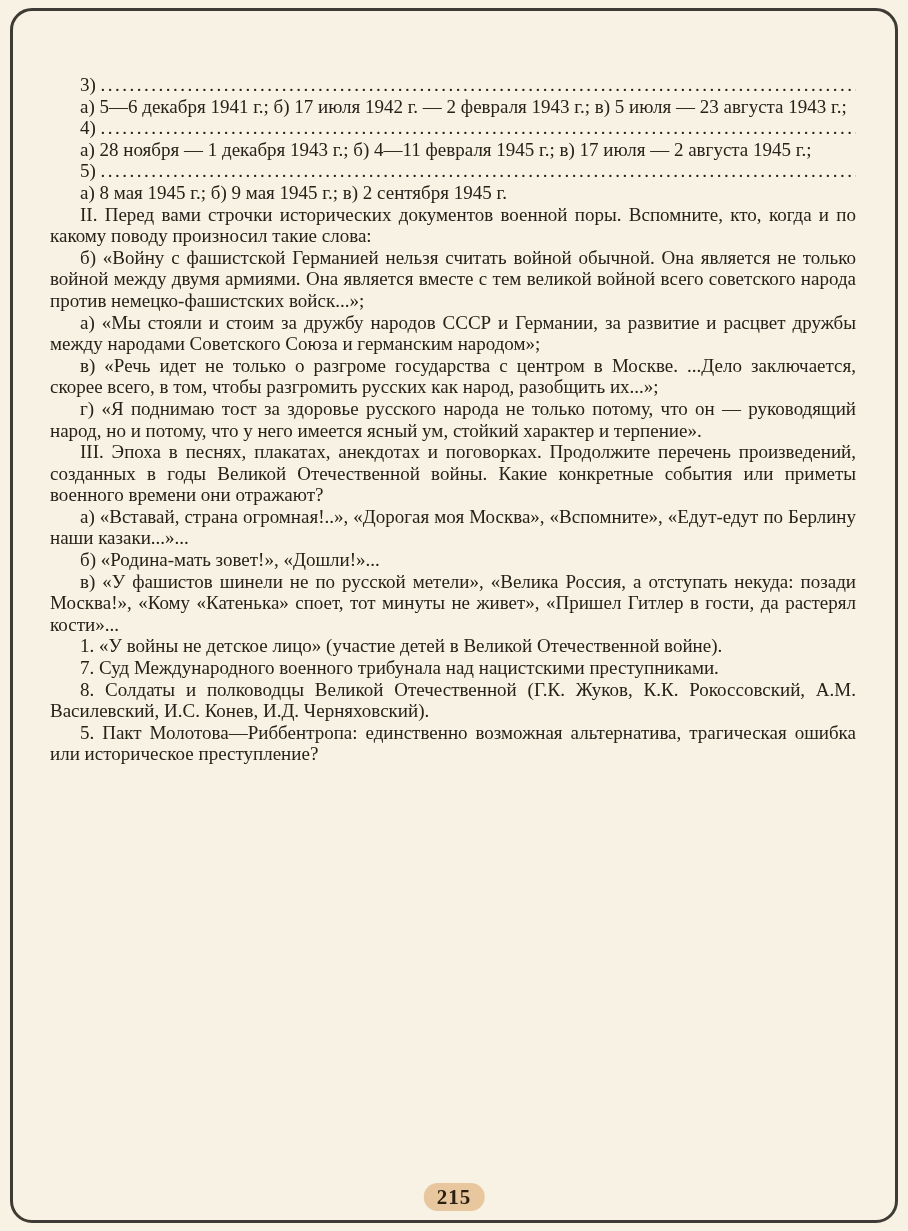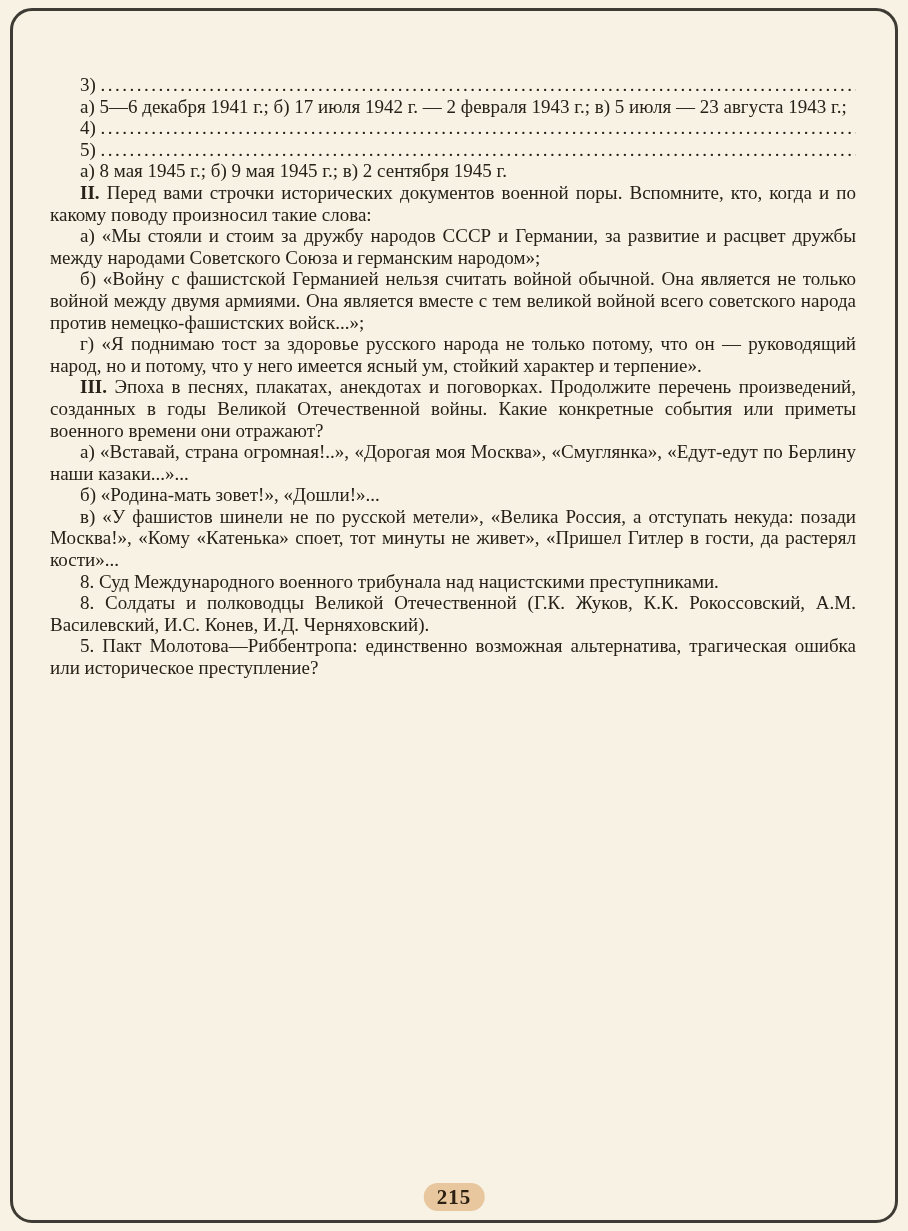--- a/index.html
+++ b/index.html
@@ -33,21 +33,21 @@
     font-size: 19px;
     line-height: 21.6px;
     text-align: justify;
     font-weight: 500;
   }
   .para {
     margin: 0;
     text-indent: 30px;
   }
   .para b {
-    font-weight: 700;
+    font-weight: 400;
   }
   .dot-line {
     display: flex;
     text-indent: 0;
     align-items: baseline;
   }
   .dot-line .lead {
     margin-left: 30px;
     white-space: pre;
   }
@@ -80,31 +80,34 @@
 <div class="doc">
     <p class="para dot-line">
       <span class="lead">3) </span>
       <span class="dots">........................................................................................................................................................</span>
     </p>
     <p class="para">а) 5—6 декабря 1941 г.; б) 17 июля 1942 г. — 2 февраля 1943 г.; в) 5 июля — 23 августа 1943 г.;</p>
     <p class="para dot-line">
       <span class="lead">4) </span>
       <span class="dots">........................................................................................................................................................</span>
     </p>
+    <p class="para">а) 28 ноября — 1 декабря 1943 г.; б) 4—11 февраля 1945 г.; в) 17 июля — 2 августа 1945 г.;</p>
     <p class="para dot-line">
       <span class="lead">5) </span>
       <span class="dots">........................................................................................................................................................</span>
     </p>
     <p class="para">а) 8 мая 1945 г.; б) 9 мая 1945 г.; в) 2 сентября 1945 г.</p>
     <p class="para"><b>II. </b>Перед вами строчки исторических документов военной поры. Вспомните, кто, когда и по какому поводу произносил такие слова:</p>
+    <p class="para">б) «Войну с фашистской Германией нельзя считать войной обычной. Она является не только войной между двумя армиями. Она является вместе с тем великой войной всего советского народа против немецко-фашистских войск...»;</p>
     <p class="para">а) «Мы стояли и стоим за дружбу народов СССР и Германии, за развитие и расцвет дружбы между народами Советского Союза и германским народом»;</p>
-    <p class="para">б) «Войну с фашистской Германией нельзя считать войной обычной. Она является не только войной между двумя армиями. Она является вместе с тем великой войной всего советского народа против немецко-фашистских войск...»;</p>
+    <p class="para">в) «Речь идет не только о разгроме государства с центром в Москве. ...Дело заключается, скорее всего, в том, чтобы разгромить русских как народ, разобщить их...»;</p>
     <p class="para">г) «Я поднимаю тост за здоровье русского народа не только потому, что он — руководящий народ, но и потому, что у него имеется ясный ум, стойкий характер и терпение».</p>
     <p class="para"><b>III. </b>Эпоха в песнях, плакатах, анекдотах и поговорках. Продолжите перечень произведений, созданных в годы Великой Отечественной войны. Какие конкретные события или приметы военного времени они отражают?</p>
-    <p class="para">а) «Вставай, страна огромная!..», «Дорогая моя Москва», «Смуглянка», «Едут-едут по Берлину наши казаки...»...</p>
+    <p class="para">а) «Вставай, страна огромная!..», «Дорогая моя Москва», «Вспомните», «Едут-едут по Берлину наши казаки...»...</p>
     <p class="para">б) «Родина-мать зовет!», «Дошли!»...</p>
     <p class="para">в) «У фашистов шинели не по русской метели», «Велика Россия, а отступать некуда: позади Москва!», «Кому «Катенька» споет, тот минуты не живет», «Пришел Гитлер в гости, да растерял кости»...</p>
-    <p class="para">8. Суд Международного военного трибунала над нацистскими преступниками.</p>
+    <p class="para">1. «У войны не детское лицо» (участие детей в Великой Отечественной войне).</p>
+    <p class="para">7. Суд Международного военного трибунала над нацистскими преступниками.</p>
     <p class="para">8. Солдаты и полководцы Великой Отечественной (Г.К. Жуков, К.К. Рокоссовский, А.М. Василевский, И.С. Конев, И.Д. Черняховский).</p>
     <p class="para">5. Пакт Молотова—Риббентропа: единственно возможная альтернатива, трагическая ошибка или историческое преступление?</p>
   </div>
 
 <div class="page-num">215</div>
 
 </body></html>

